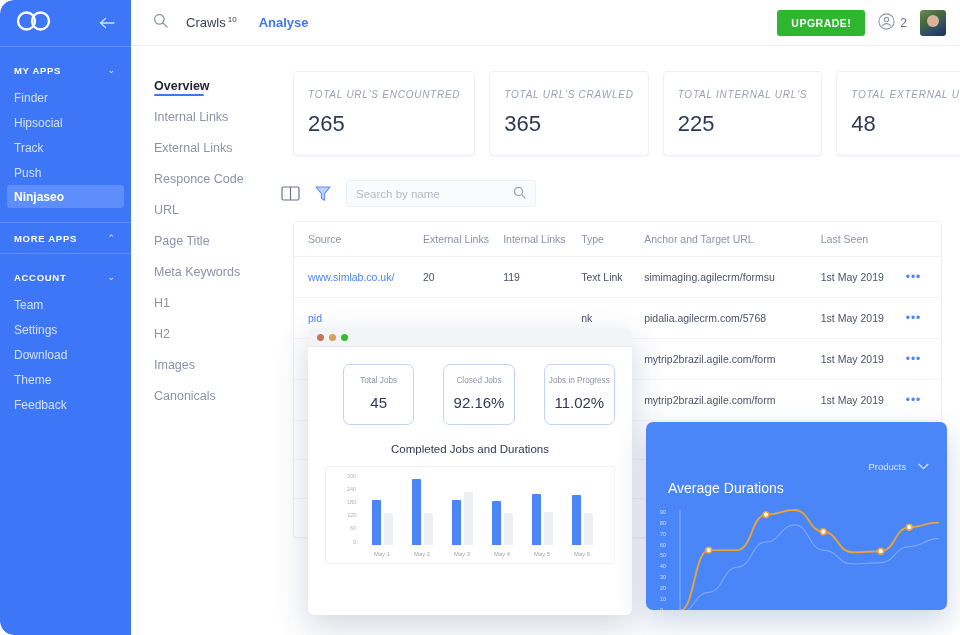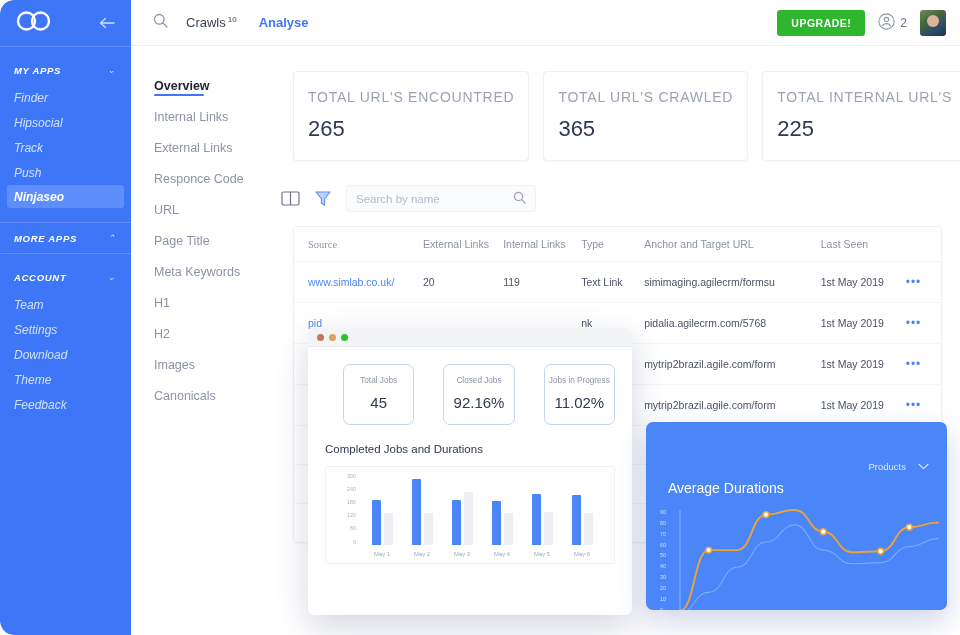--- a/index.html
+++ b/index.html
@@ -17,21 +17,20 @@
     overflow: hidden;
   }
 
   
   #sidebar {
     position: absolute; left: 0; top: 0;
     width: 131px; height: 635px;
     background: #3d76f7;
     border-radius: 14px 0 0 14px;
     color: #ffffff;
-    font-style: italic;
   }
   .side-top {
     height: 46px;
     display: flex; align-items: center; justify-content: space-between;
     padding: 0 16px 0 14px;
   }
   .logo-mark { display:block; }
   .back-arrow { color: #cfe0ff; font-size: 17px; line-height: 1; }
   .side-divider {
     height: 1px; background: rgba(255,255,255,0.18);
@@ -141,23 +140,24 @@
   }
   .stat-card {
     flex: 1;
     background: #ffffff;
     border: 1px solid #edf0f6;
     border-radius: 4px;
     padding: 17px 14px 18px 14px;
     box-shadow: 0 1px 2px rgba(40,50,80,0.04);
   }
   .stat-label {
-    font-size: 14px; letter-spacing: 0.75px;
+    font-size: 10px; letter-spacing: 0.75px;
     color: #9aa2b4; text-transform: uppercase;
     white-space: nowrap;
+    font-style: italic;
   }
   .stat-value {
     margin-top: 11px;
     font-size: 22px; color: #2f3953; font-weight: normal;
   }
 
   
   .toolbar {
     display: flex; align-items: center; justify-content: flex-start;
     gap: 14px;
@@ -204,21 +204,21 @@
   }
   tbody tr:last-child td { border-bottom: none; }
   .c-src   { width: 133px; padding-left: 14px !important; }
   .c-ext   { width: 86px; }
   .c-int   { width: 84px; }
   .c-type  { width: 66px; }
   .c-anch  { width: 183px; }
   .c-seen  { width: 88px; }
   .c-more  { width: 38px; }
   td.c-src a { color: #4a86f7; text-decoration: none; }
-  thead th.c-src { padding-left: 14px; font-family: Liberation Serif, serif; }
+  thead th.c-src { padding-left: 14px; }
   .dots { color: #4a86f7; letter-spacing: 1px; font-size: 12px; cursor: pointer; }
 
   
   #job-card {
     position: absolute; left: 308px; top: 328px;
     width: 324px; height: 287px;
     background: #ffffff;
     border-radius: 6px;
     box-shadow: 0 12px 34px rgba(40,55,100,0.20);
     overflow: hidden;
@@ -241,21 +241,21 @@
     border-radius: 7px;
     padding: 11px 4px 13px 4px;
     text-align: center;
     background: #fff;
     margin-left: 18px;
   }
   .jc-stat-label { font-size: 8.2px; color: #8b93a5; }
   .jc-stat-value { margin-top: 9px; font-size: 15px; color: #2f3953; }
   .jc-section-title {
     margin-top: 18px;
-    font-size: 11.5px; color: #2f3953;
+    font-size: 11.5px; color: #2f3953; text-align: center;
   }
   .jc-chart {
     margin-top: 11px;
     border: 1px solid #eef1f6;
     border-radius: 3px;
     height: 98px;
     padding: 7px 8px 4px 8px;
     display: flex;
   }
   .bc-yaxis {

